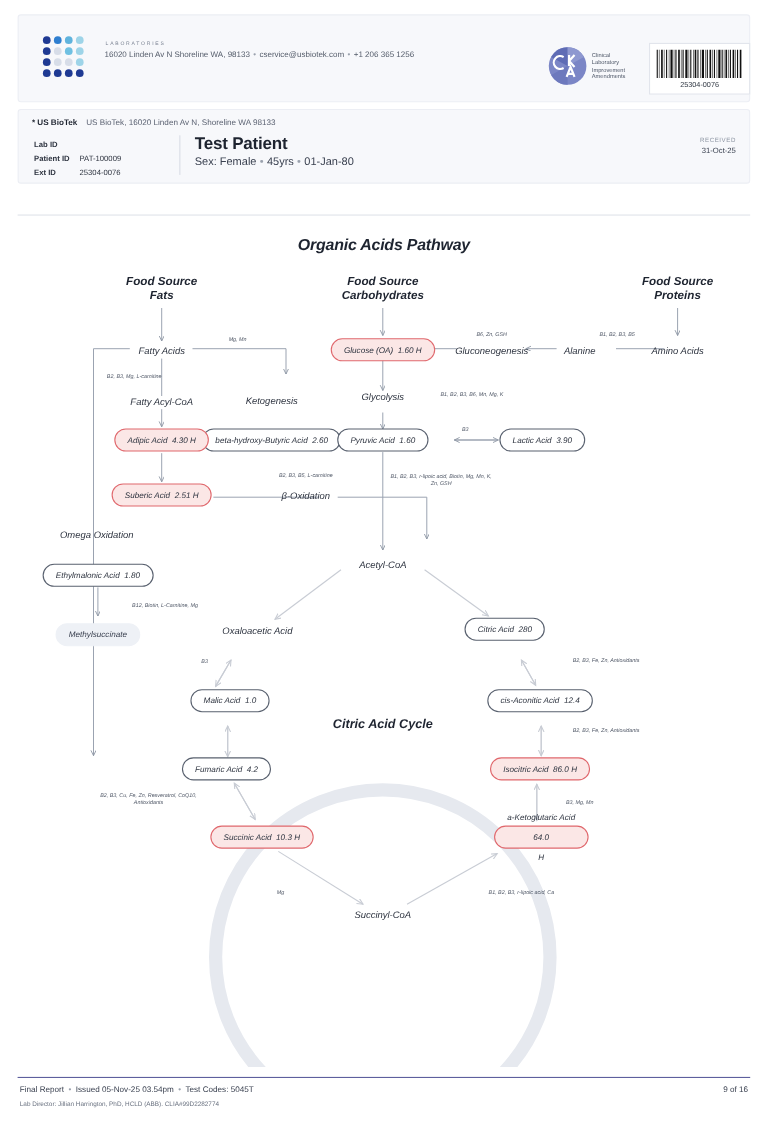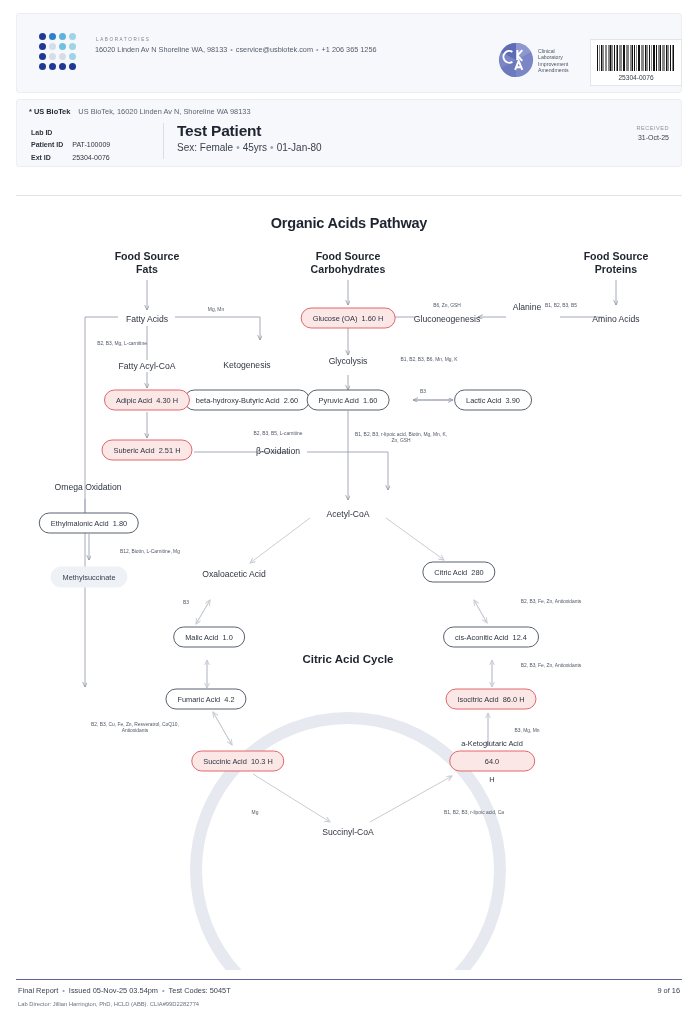--- a/index.html
+++ b/index.html
@@ -121,21 +121,21 @@
   .pill.oor { background: #fdeceb; border: 1.5px solid #e2787b; }
   .leg-note { font-size: 6.6px; color: #5b6272; margin-right: 22px; }
   .leg-link { font-size: 6.6px; color: #5566c9; }
   .legend-rule {
     position: absolute; left: 16px; top: 195px; width: 666px; height: 1px;
     background: #dfe3ea;
   }
 
   
   .diagram {
-    position: absolute; left: 0; top: 200px; width: 698px; height: 770px;
+    position: absolute; left: 0; top: 200px; width: 698px; height: 770px; font-style: italic;
   }
   .dtitle {
     position: absolute; width: 698px; top: 15px; text-align: center;
     font-size: 14.5px; font-weight: bold; color: #1e2430; letter-spacing: -0.2px;
   }
   svg.layer { position: absolute; left: 0; top: 0; width: 698px; height: 770px; }
 
   .node {
     position: absolute; transform: translate(-50%, -50%);
     display: flex; align-items: center; justify-content: center;
@@ -390,21 +390,21 @@
       <span>Food Source</span>
       <span>Proteins</span>
     </div>
 
     <div class="node plain" style="left:147px; top:118px;">Fatty Acids</div>
     <div class="node plain" style="left:147px; top:165px;">Fatty Acyl-CoA</div>
     <div class="node plain" style="left:348px; top:313px;">Acetyl-CoA</div>
     <div class="node plain" style="left:234px; top:373px;">Oxaloacetic Acid</div>
     <div class="node plain" style="left:348px; top:631px;">Succinyl-CoA</div>
     <div class="node plain" style="left:447px; top:118px;">Gluconeogenesis</div>
-    <div class="node plain" style="left:527px; top:106px;">Alanine</div>
+    <div class="node plain" style="left:527px; top:118px;">Alanine</div>
     <div class="node plain" style="left:616px; top:118px;">Amino Acids</div>
 
     <div class="node step" style="left:247px; top:164px;">Ketogenesis</div>
     <div class="node step" style="left:348px; top:160px;">Glycolysis</div>
     <div class="node step" style="left:278px; top:250px;">β-Oxidation</div>
     <div class="node step" style="left:88px; top:286px;">Omega Oxidation</div>
 
     <div class="node cyc" style="left:348px; top:458px;">Citric Acid Cycle</div>
 
     <div class="node oor" style="left:348px; top:118px;">

